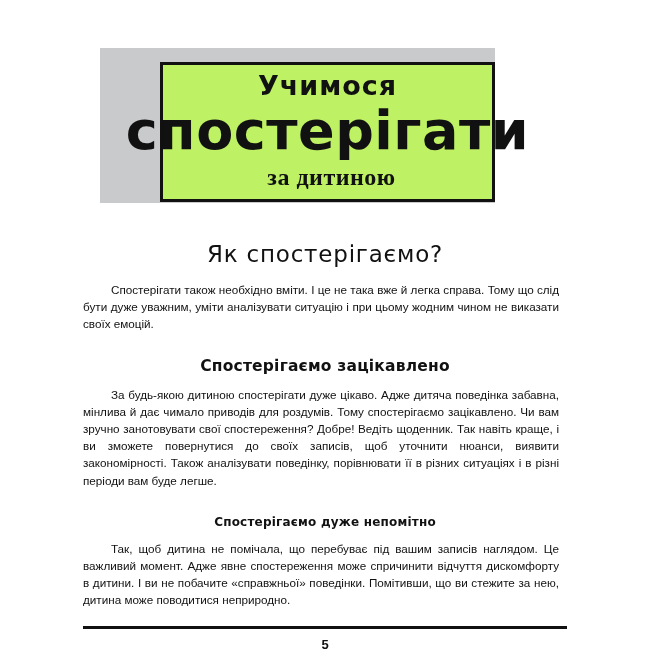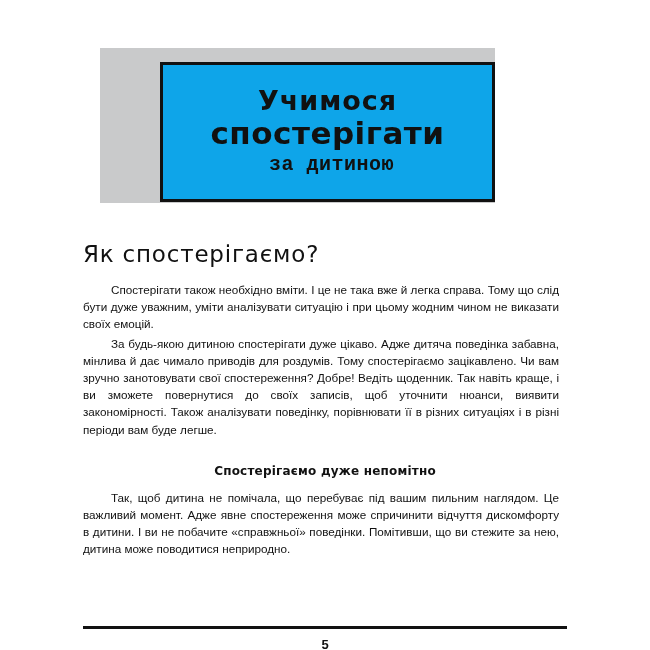--- a/index.html
+++ b/index.html
@@ -35,67 +35,68 @@
     width: 395px;
     height: 155px;
     background: #c9cacb;
   }
   .title-box {
     position: absolute;
     left: 160px;
     top: 32px;
     width: 335px;
     height: 140px;
-    background: #0ea5e9;
+    background: #bef264;
     border: 3px solid #111111;
     box-sizing: border-box;
     display: flex;
     flex-direction: column;
     align-items: center;
     justify-content: center;
     padding: 4px 0 6px 0;
   }
   .title-line1 {
     font-family: "DejaVu Sans", sans-serif;
     font-weight: bold;
     font-size: 27px;
     letter-spacing: 1px;
     line-height: 1.05;
     color: #111111;
   }
   .title-line2 {
     font-family: "DejaVu Sans", sans-serif;
     font-weight: bold;
-    font-size: 31px;
+    font-size: 54px;
     letter-spacing: 0.5px;
     line-height: 1.08;
     color: #111111;
     margin-top: 2px;
   }
   .title-line3 {
-    font-family: Liberation Mono, monospace;
+    font-family: Liberation Serif, serif;
     font-weight: bold;
-    font-size: 20px;
+    font-size: 24px;
     letter-spacing: 0.5px;
     line-height: 1.05;
     color: #111111;
     margin-top: 4px;
     margin-left: 8px;
   }
 
   
   .content {
     margin: 0 auto;
     width: 484px;
   }
 
   h1.section-title {
     font-family: "DejaVu Sans", sans-serif;
     font-weight: normal;
     font-size: 23px;
+    text-align: center;
     margin: 36px 0 14px 0;
     letter-spacing: 0.8px;
     color: #111111;
   }
 
   h2.sub-title {
     font-family: "DejaVu Sans", sans-serif;
     font-weight: bold;
     font-size: 15.5px;
     text-align: center;
@@ -154,24 +155,25 @@
       <div class="title-line2">спостерігати</div>
       <div class="title-line3">за дитиною</div>
     </div>
   </div>
 
   <div class="content">
 
     <h1 class="section-title">Як спостерігаємо?</h1>
     <p class="para">Спостерігати також необхідно вміти. І це не така вже й легка справа. Тому що слід бути дуже уважним, уміти аналізувати ситуацію і при цьому жодним чином не виказати своїх емоцій.</p>
 
+    <h2 class="sub-title">Спостерігаємо зацікавлено</h2>
     <p class="para">За будь-якою дитиною спостерігати дуже цікаво. Адже дитяча поведінка забавна, мінлива й дає чимало приводів для роздумів. Тому спостерігаємо зацікавлено. Чи вам зручно занотовувати свої спостереження? Добре! Ведіть щоденник. Так навіть краще, і ви зможете повернутися до своїх записів, щоб уточнити нюанси, виявити закономірності. Також аналізувати поведінку, порівнювати її в різних ситуаціях і в різні періоди вам буде легше.</p>
 
     <h2 class="sub-title big">Спостерігаємо дуже непомітно</h2>
-    <p class="para">Так, щоб дитина не помічала, що перебуває під вашим пильним наглядом. Це важливий момент. Адже явне спостереження може спричинити відчуття дискомфорту в дитини. І ви не побачите «справжньої» поведінки. Помітивши, що ви стежите за нею, дитина може поводитися неприродно.</p>
+    <p class="para">Так, щоб дитина не помічала, що перебуває під вашим записів наглядом. Це важливий момент. Адже явне спостереження може спричинити відчуття дискомфорту в дитини. І ви не побачите «справжньої» поведінки. Помітивши, що ви стежите за нею, дитина може поводитися неприродно.</p>
 
   </div>
 
   <div class="footer">
     <div class="footer-rule"></div>
     <div class="page-number">5</div>
   </div>
 
 </div>
 

